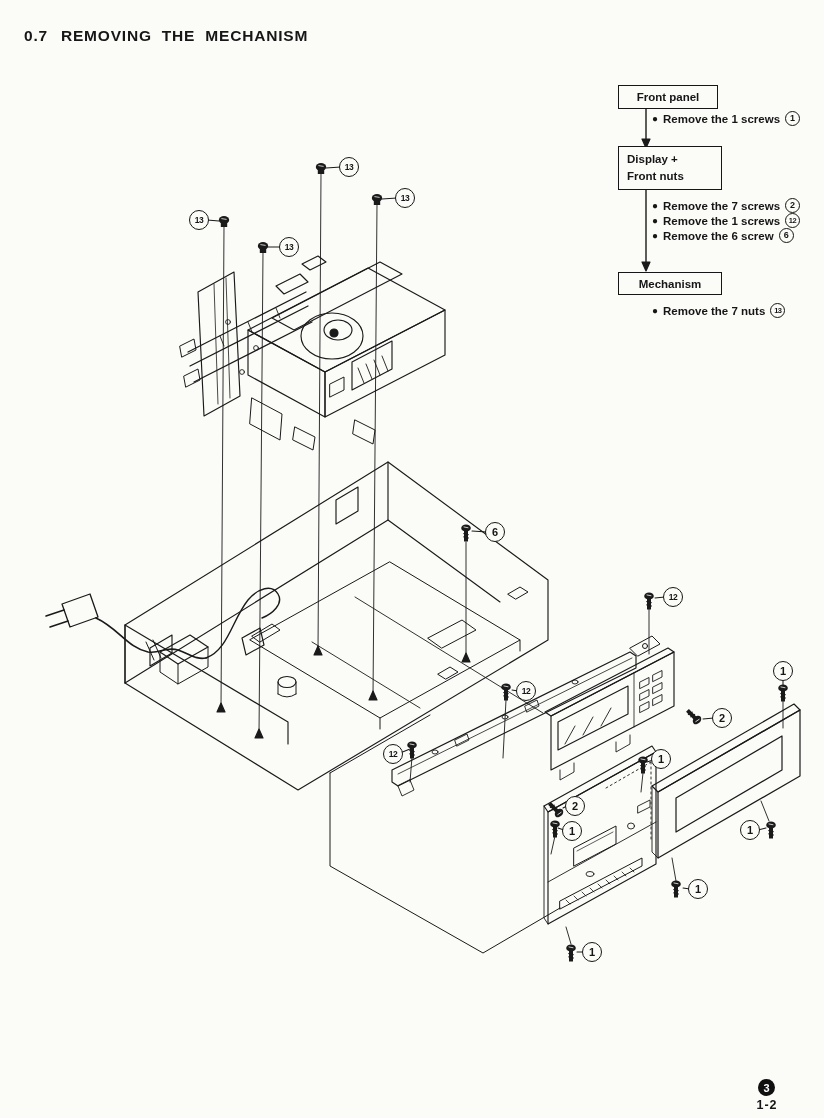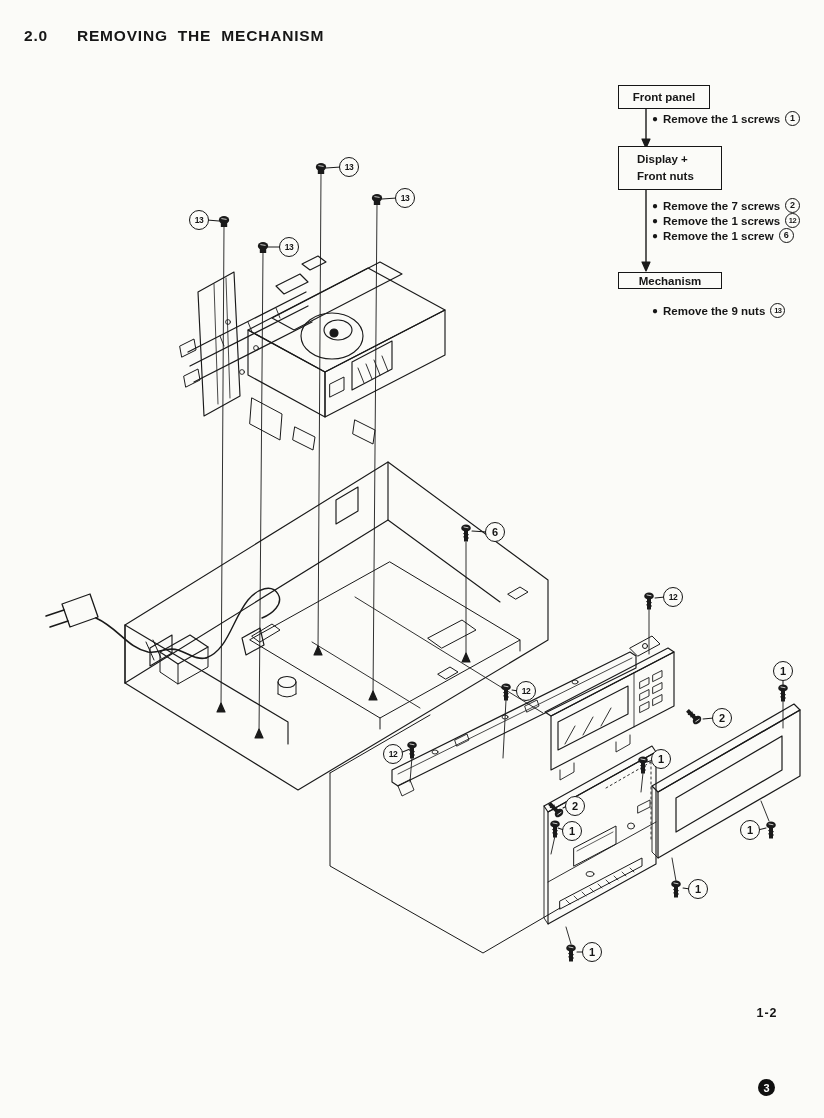--- a/index.html
+++ b/index.html
@@ -6,30 +6,30 @@
   .page {
     position:relative; width:824px; height:1118px;
     background:#fbfbf8; overflow:hidden;
     font-family:"Liberation Sans", sans-serif; color:#161616;
   }
   .title {
     position:absolute; left:24px; top:27px;
     font-size:15.5px; font-weight:bold; letter-spacing:.8px; white-space:nowrap;
   }
   .title .num { margin-right:13px; }
-  .title .txt { word-spacing:5px;margin-left:16px; }
+  .title .txt { word-spacing:5px; }
   svg.diagram { position:absolute; left:0; top:0; }
 
   
   .flow-box {
     position:absolute; border:1.7px solid #161616; background:#fbfbf8;
     box-sizing:border-box; display:flex; align-items:center; justify-content:center;
     font-size:11.5px; font-weight:bold; z-index:3;
   }
-  .flow-box.two-line { flex-direction:column; align-items:flex-start; padding-left:18px; line-height:1.5; }
+  .flow-box.two-line { flex-direction:column; align-items:flex-start; padding-left:8px; line-height:1.5; }
   .bullet-row {
     position:absolute; display:flex; align-items:center; gap:5px;
     font-size:11.5px; font-weight:bold; white-space:nowrap; z-index:3;
   }
   .bullet-dot { font-size:10px; line-height:1; }
   .ref-circle {
     display:inline-flex; width:15px; height:15px; box-sizing:border-box;
     border:1.4px solid #161616; border-radius:50%; background:#fbfbf8;
     align-items:center; justify-content:center;
     font-size:9px; font-weight:bold; line-height:1;
@@ -41,33 +41,33 @@
   .callout {
     position:absolute; width:20px; height:20px; box-sizing:border-box;
     border:1.8px solid #161616; border-radius:50%; background:#fbfbf8;
     display:flex; align-items:center; justify-content:center;
     font-size:11px; font-weight:bold; line-height:1;
     transform:translate(-50%,-50%);
   }
   .callout.two-digit { font-size:8.5px; letter-spacing:-.4px; }
 
   
-  .footer-page { position:absolute; left:748px; top:1006px; width:38px; text-align:center;
+  .footer-page { position:absolute; left:748px; top:1098px; width:38px; text-align:center;
     font-size:12.5px; font-weight:bold; letter-spacing:1px; z-index:3; }
   .footer-badge { position:absolute; left:758px; top:1079px; width:17px; height:17px;
     border-radius:50%; background:#101010; color:#fff; display:flex; align-items:center;
     justify-content:center; font-size:11px; font-weight:bold; z-index:3; }
 </style>
 </head>
 <body>
 
 <div class="page">
 
   <div class="title">
-    <span class="num">2.0</span><span class="txt">REMOVING THE MECHANISM</span>
+    <span class="num">0.7</span><span class="txt">REMOVING THE MECHANISM</span>
   </div>
 
   <svg class="diagram" width="824" height="1118" viewBox="0 0 824 1118">
     <defs>
       <g id="scr">
         <path d="M-2,2 L-2,13.5 L2,13.5 L2,2 Z" fill="#1a1a1a" stroke="none"></path>
         <path d="M-2.7,5.5 L2.7,6.8 M-2.7,8.8 L2.7,10.1" stroke="#1a1a1a" stroke-width="1.1" fill="none"></path>
         <ellipse cx="0" cy="0" rx="4.8" ry="3.6" fill="#1a1a1a" stroke="none"></ellipse>
         <path d="M-2.4,-1.1 L2.4,-0.2" stroke="#f6f6f4" stroke-width="0.8" fill="none"></path>
       </g>
@@ -260,21 +260,21 @@
       <div class="callout" style="left: 722px; top: 718px;">2</div>
       <div class="callout" style="left: 575px; top: 806px;">2</div>
       <div class="callout" style="left: 783px; top: 671px;">1</div>
       <div class="callout" style="left: 661px; top: 759px;">1</div>
       <div class="callout" style="left: 572px; top: 831px;">1</div>
       <div class="callout" style="left: 750px; top: 830px;">1</div>
       <div class="callout" style="left: 698px; top: 889px;">1</div>
       <div class="callout" style="left: 592px; top: 952px;">1</div>
     </div>
 
-  <div class="flow-box" style="left:618px; top:85px; width:92px; height:24px;">
+  <div class="flow-box" style="left:618px; top:85px; width:100px; height:24px;">
     <span>Front panel</span>
   </div>
 
   <div class="bullet-row" style="left:652px; top:111px;">
     <span class="bullet-dot">●</span>
     <span>Remove the 1 screws</span>
     <span class="ref-circle">1</span>
   </div>
 
   <div class="flow-box two-line" style="left:618px; top:146px; width:104px; height:44px;">
@@ -287,30 +287,30 @@
     <span>Remove the 7 screws</span>
     <span class="ref-circle">2</span>
   </div>
   <div class="bullet-row" style="left:652px; top:213px;">
     <span class="bullet-dot">●</span>
     <span>Remove the 1 screws</span>
     <span class="ref-circle two-digit">12</span>
   </div>
   <div class="bullet-row" style="left:652px; top:228px;">
     <span class="bullet-dot">●</span>
-    <span>Remove the 1 screw</span>
+    <span>Remove the 6 screw</span>
     <span class="ref-circle">6</span>
   </div>
 
-  <div class="flow-box" style="left:618px; top:272px; width:104px; height:17px;">
+  <div class="flow-box" style="left:618px; top:272px; width:104px; height:23px;">
     <span>Mechanism</span>
   </div>
 
   <div class="bullet-row" style="left:652px; top:303px;">
     <span class="bullet-dot">●</span>
-    <span>Remove the 9 nuts</span>
+    <span>Remove the 7 nuts</span>
     <span class="ref-circle two-digit">13</span>
   </div>
 
   <div class="footer-page">1-2</div>
   <div class="footer-badge">3</div>
 
 </div>
 
 </body></html>

